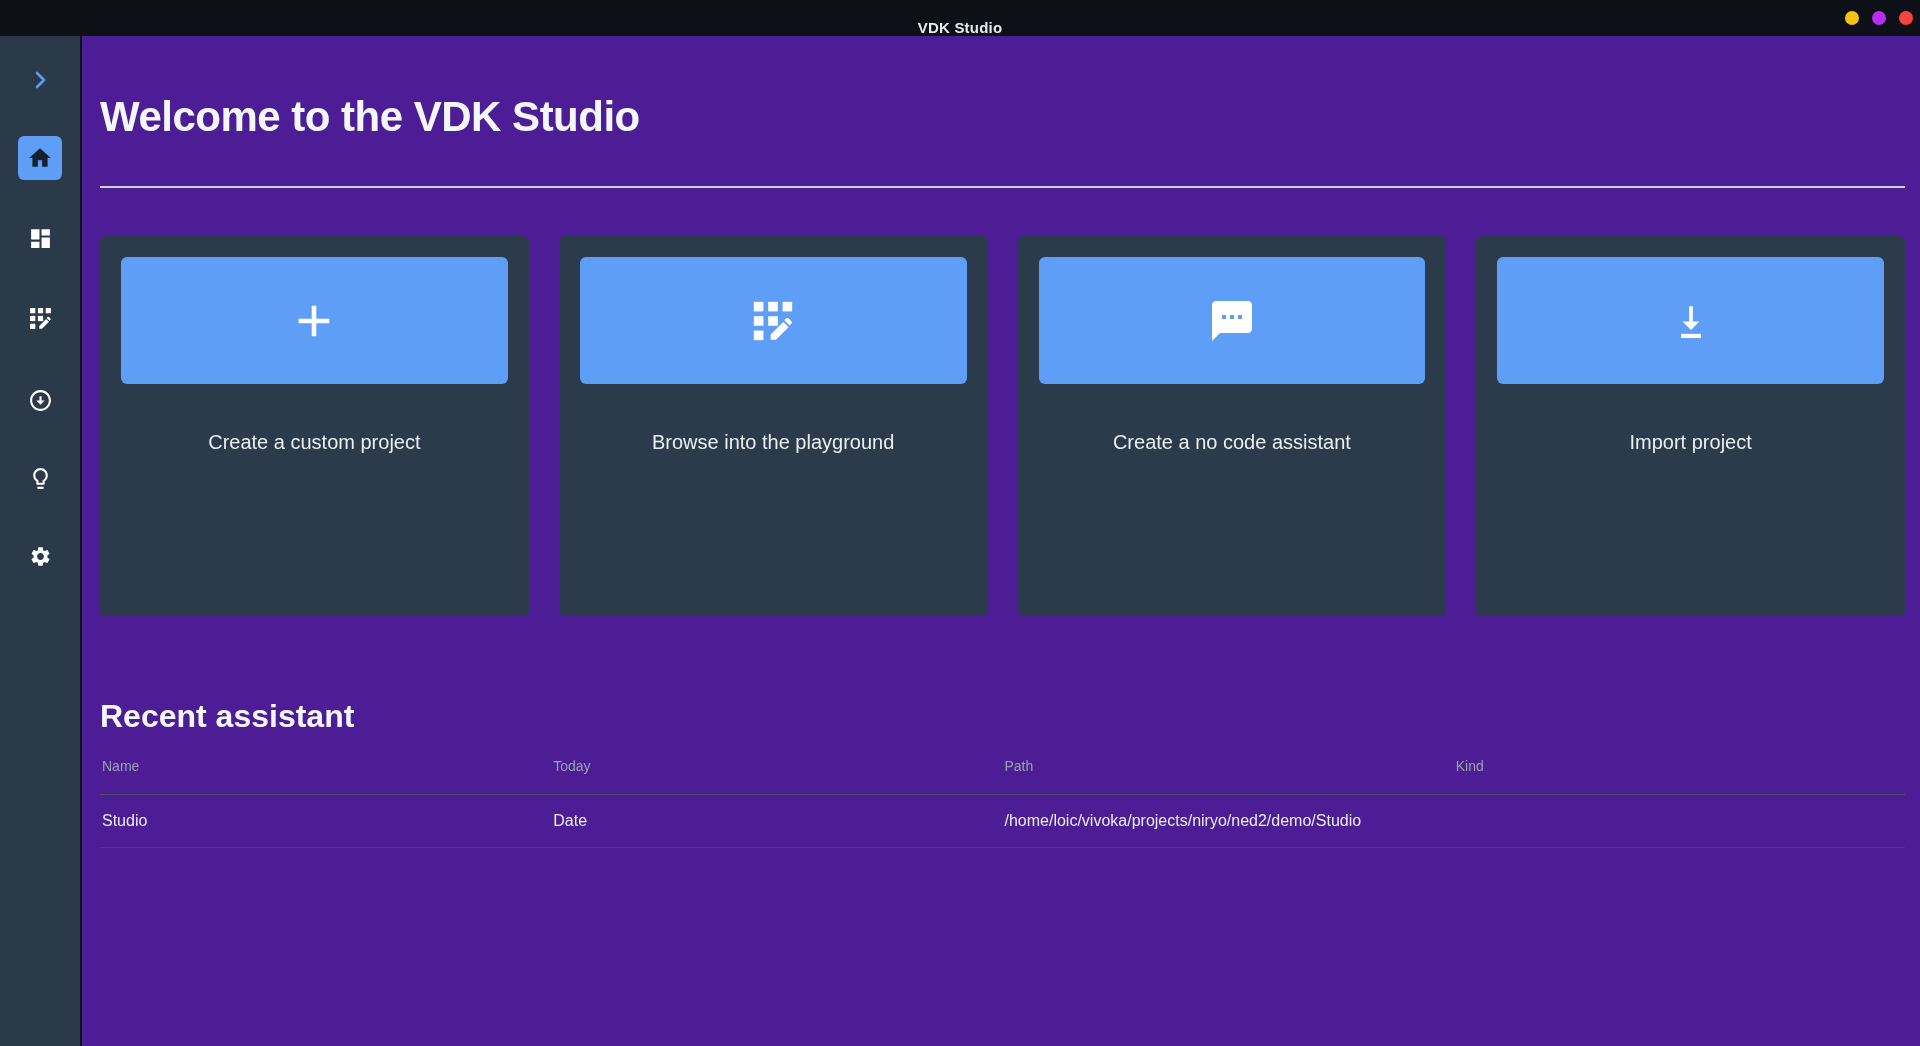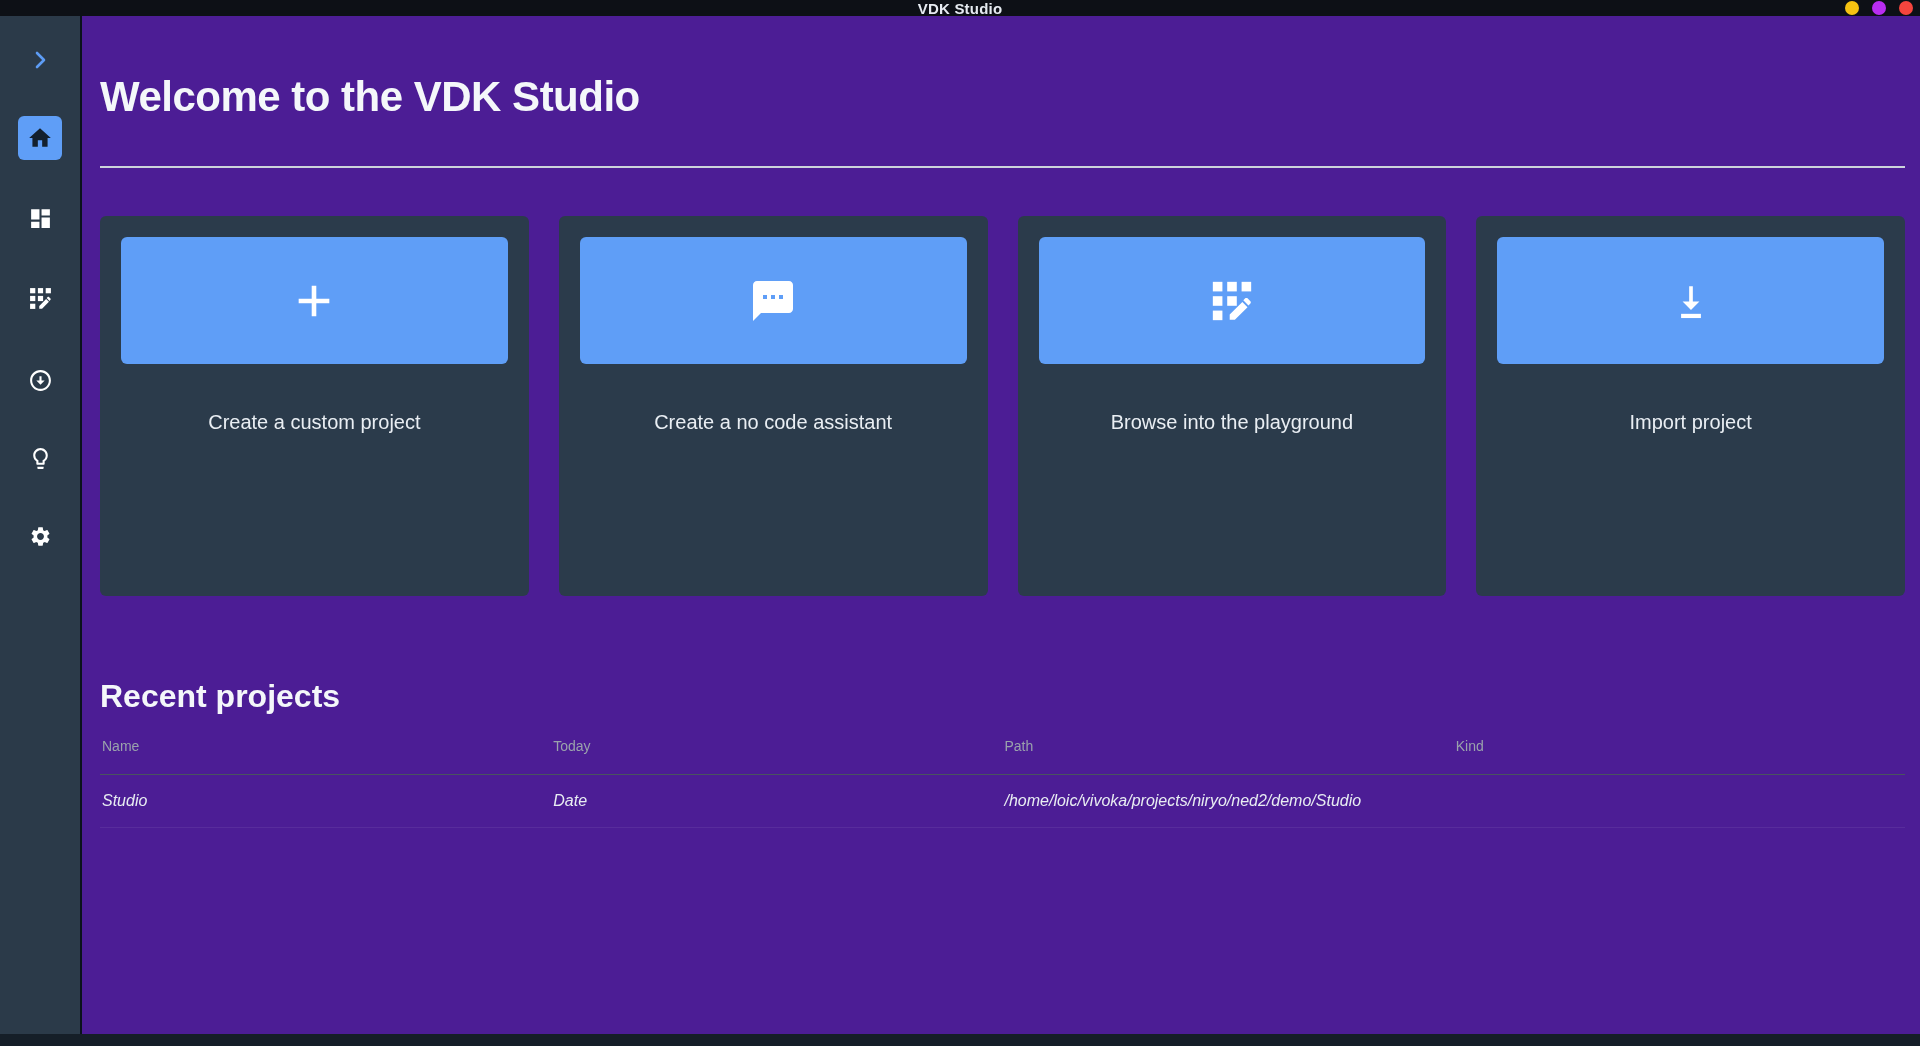--- a/index.html
+++ b/index.html
@@ -6,25 +6,25 @@
     margin: 0;
     padding: 0;
     width: 1920px;
     height: 1046px;
     overflow: hidden;
     font-family: "Liberation Sans", sans-serif;
     background: #151e28;
   }
   
   .titlebar {
-    height: 16px;
+    height: 36px;
     background: #0d1016;
     position: relative;
     display: flex;
-    align-items: flex-start;
+    align-items: flex-end;
     justify-content: center;
   }
   .titlebar-title {
     color: #e6ebf1;
     font-size: 15px;
     font-weight: bold;
     letter-spacing: 0.2px;
   }
   .window-controls {
     position: absolute;
@@ -144,21 +144,21 @@
   }
   .ptable-row {
     display: grid;
     grid-template-columns: repeat(4, 1fr);
     padding: 17px 0;
     border-bottom: 1px solid rgba(255,255,255,0.07);
     color: #e8edf2;
     font-size: 16px;
     cursor: pointer;
   }
-  .cell { padding-left: 2px; white-space: nowrap; overflow: hidden; text-overflow: ellipsis; font-style: italic; }
+  .cell { padding-left: 2px; white-space: nowrap; overflow: hidden; text-overflow: ellipsis; }
   .hcell { padding-left: 2px; }
   svg { display: block; }
 </style>
 </head>
 <body>
 
 <div class="titlebar">
   <div class="titlebar-title">VDK Studio</div>
   <div class="window-controls">
     <div class="wc-dot" style="background: rgb(245, 194, 17);"></div>
@@ -235,31 +235,20 @@
     <div class="cards">
       <div class="card">
         <div class="card-button">
           <span>
             <svg width="46" height="46" viewBox="0 0 24 24" fill="currentColor">
                 <path d="M10.8 4h2.4v6.8H20v2.4h-6.8V20h-2.4v-6.8H4v-2.4h6.8V4z"></path>
               </svg>
           </span>
         </div>
         <div class="card-label">Create a custom project</div>
-      </div>
-
-      <div class="card">
-        <div class="card-button">
-          <span>
-            <svg width="48" height="48" viewBox="0 0 24 24" fill="currentColor" fill-rule="evenodd" clip-rule="evenodd">
-                <path d="M20 2H4c-1.1 0-2 .9-2 2v18l4-4h14c1.1 0 2-.9 2-2V4c0-1.1-.9-2-2-2zM9 11H7V9h2v2zm4 0h-2V9h2v2zm4 0h-2V9h2v2z"></path>
-              </svg>
-          </span>
-        </div>
-        <div class="card-label">Create a no code assistant</div>
       </div>
 
       <div class="card">
         <div class="card-button">
           <span>
             <svg width="46" height="46" viewBox="0 0 24 24" fill="currentColor">
               <rect x="2" y="2" width="5" height="5"></rect>
                 <rect x="9.5" y="2" width="5" height="5"></rect>
                 <rect x="17" y="2" width="5" height="5"></rect>
               <rect x="2" y="9.5" width="5" height="5"></rect>
@@ -269,31 +258,42 @@
               <path d="M21.6 13.3l-1 1-2.7-2.7 1-1c.3-.3.9-.3 1.2 0l1.5 1.5c.3.3.3.9 0 1.2z"></path>
             </svg>
           </span>
         </div>
         <div class="card-label">Browse into the playground</div>
       </div>
 
       <div class="card">
         <div class="card-button">
           <span>
+            <svg width="48" height="48" viewBox="0 0 24 24" fill="currentColor" fill-rule="evenodd" clip-rule="evenodd">
+                <path d="M20 2H4c-1.1 0-2 .9-2 2v18l4-4h14c1.1 0 2-.9 2-2V4c0-1.1-.9-2-2-2zM9 11H7V9h2v2zm4 0h-2V9h2v2zm4 0h-2V9h2v2z"></path>
+              </svg>
+          </span>
+        </div>
+        <div class="card-label">Create a no code assistant</div>
+      </div>
+
+      <div class="card">
+        <div class="card-button">
+          <span>
             <svg width="44" height="44" viewBox="0 0 24 24" fill="currentColor">
                 <path d="M11 4h2v8.3h3.6L12 16.9l-4.6-4.6H11V4z"></path>
                 <rect x="6.6" y="19" width="10.8" height="2.3"></rect>
               </svg>
           </span>
         </div>
         <div class="card-label">Import project</div>
       </div>
     </div>
 
-    <h2 class="recent-title">Recent projects</h2>
+    <h2 class="recent-title">Recent assistant</h2>
 
     <div class="ptable">
       <div class="ptable-head">
         <div class="hcell">Name</div>
         <div class="hcell">Today</div>
         <div class="hcell">Path</div>
         <div class="hcell">Kind</div>
       </div>
       <div class="ptable-row">
         <div class="cell">Studio</div>

